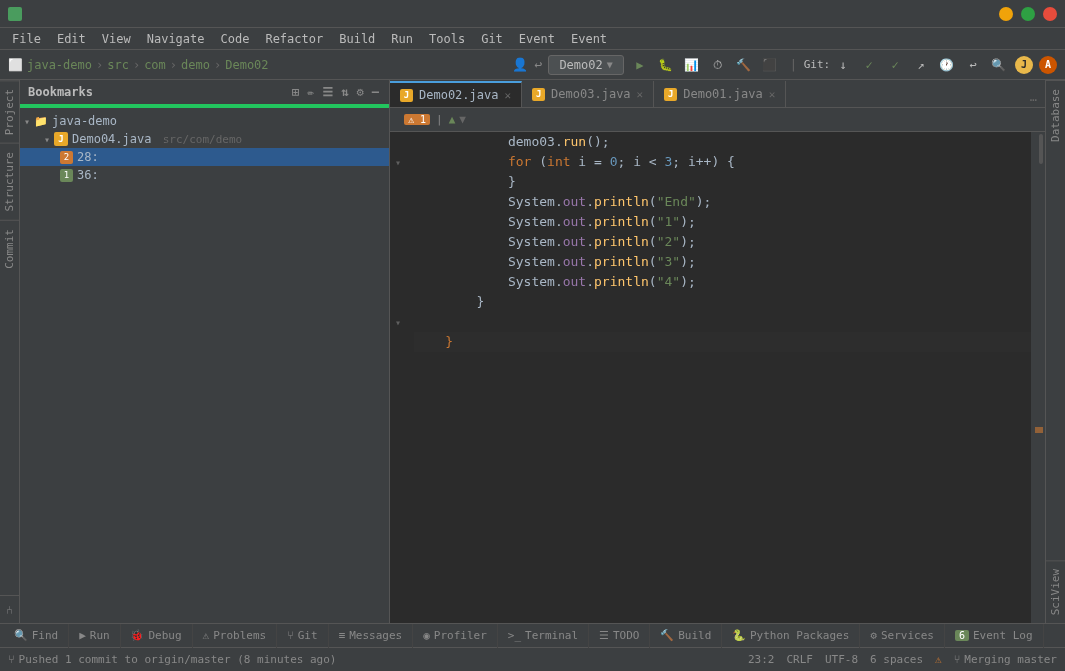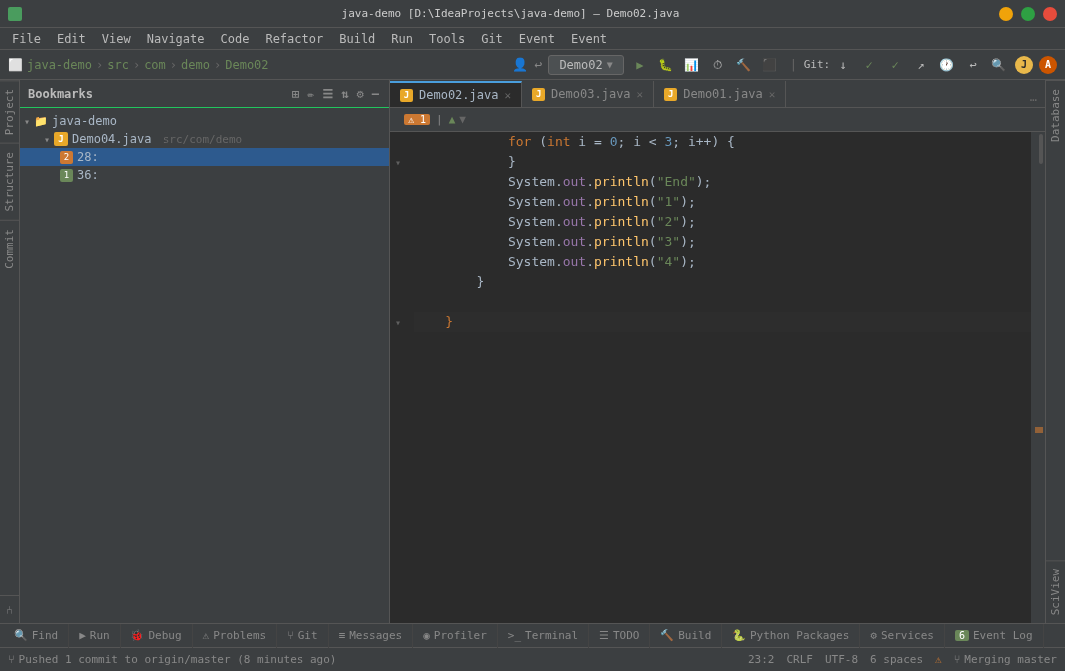--- a/index.html
+++ b/index.html
@@ -72,21 +72,21 @@
       display: flex;
       flex-direction: column;
       border-right: 1px solid #555;
     }
     #tool-panel-header {
       height: 28px;
       background: #3c3f41;
       display: flex;
       align-items: center;
       padding: 0 8px;
-      border-bottom: 1px solid #22c55e;
+      border-bottom: 4px solid #22c55e;
       font-size: 12px;
       color: #bbb;
       font-weight: bold;
     }
     .panel-header-actions { margin-left: auto; display: flex; gap: 4px; }
     .panel-action-btn { color: #888; cursor: pointer; padding: 2px; border-radius: 2px; }
 
     
     #bookmarks-tree { flex: 1; overflow: auto; padding: 4px 0; }
     .tree-item { display: flex; align-items: center; padding: 2px 4px; cursor: pointer; }
@@ -269,21 +269,20 @@
       overflow: hidden;
     }
   </style>
 </head>
 <body>
 
 <div id="titlebar">
   <div class="left">
     <span class="title-icon"></span>
   </div>
-  <div class="center">java-demo [D:\IdeaProjects\java-demo] – Demo02.java</div>
   <div class="right">
     <span class="window-btn win-min"></span>
     <span class="window-btn win-max"></span>
     <span class="window-btn win-close"></span>
   </div>
 </div>
 
 <div id="menubar">
   <span class="menu-item">File</span>
   <span class="menu-item">Edit</span>
@@ -435,20 +434,21 @@
           <div style="height:20px;display:flex;align-items:center;justify-content:center;color:#606060;font-size:10px;">▾</div>
 
           <div style="height:20px;"></div>
           <div style="height:20px;"></div>
           <div style="height:20px;"></div>
         </div>
       </div>
 
       <div id="code-content">
 
+        <div class="code-line"><span class="plain">            demo03</span><span class="plain">.</span><span class="method">run</span><span class="plain">();</span></div>
 
         <div class="code-line"><span class="plain">            </span><span class="kw">for</span><span class="plain"> (</span><span class="kw">int</span><span class="plain"> i = </span><span class="num">0</span><span class="plain">; i &lt; </span><span class="num">3</span><span class="plain">; i++) {</span></div>
 
 
         <div class="code-line"><span class="plain">            }</span></div>
 
         <div class="code-line"><span class="plain">            </span><span class="cls">System</span><span class="plain">.</span><span class="field">out</span><span class="plain">.</span><span class="method">println</span><span class="plain">(</span><span class="str">"End"</span><span class="plain">);</span></div>
 
         <div class="code-line"><span class="plain">            </span><span class="cls">System</span><span class="plain">.</span><span class="field">out</span><span class="plain">.</span><span class="method">println</span><span class="plain">(</span><span class="str">"1"</span><span class="plain">);</span></div>
 

